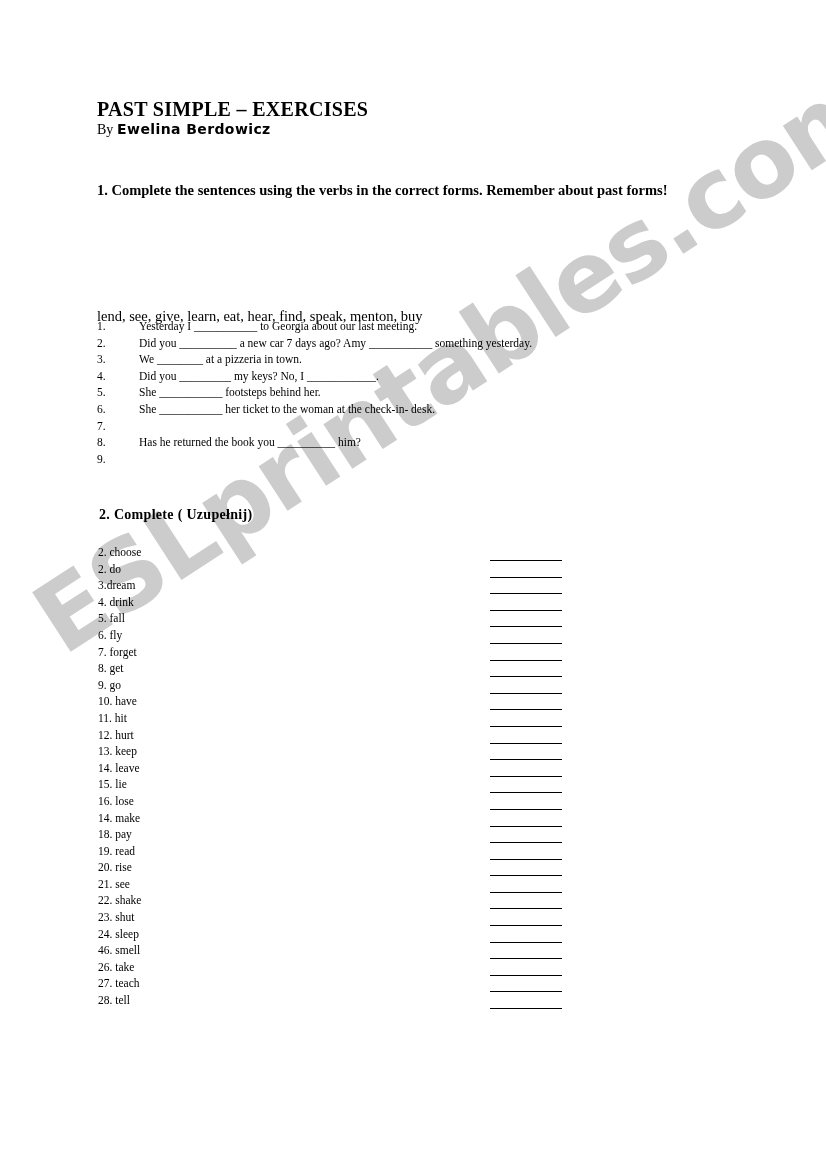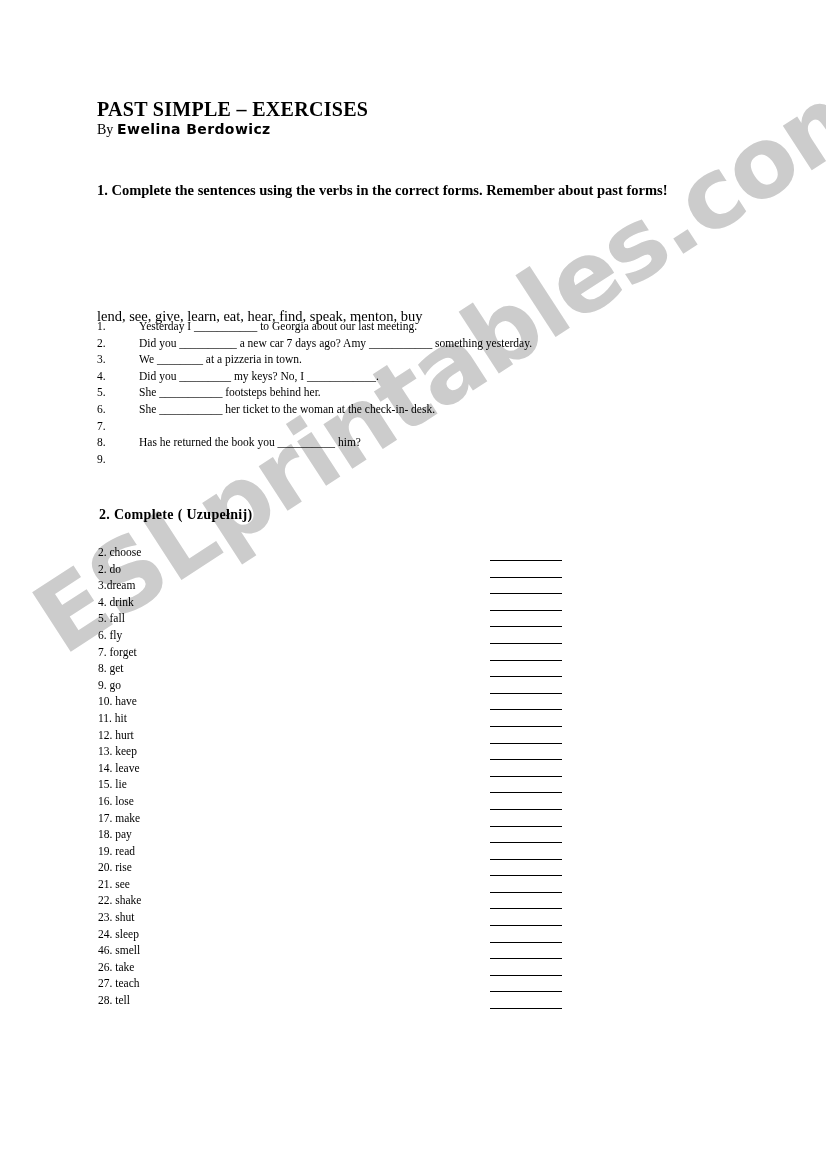--- a/index.html
+++ b/index.html
@@ -231,21 +231,21 @@
         <div class="verb-row">7. forget</div>
         <div class="verb-row">8. get</div>
         <div class="verb-row">9. go</div>
         <div class="verb-row">10. have</div>
         <div class="verb-row">11. hit</div>
         <div class="verb-row">12. hurt</div>
         <div class="verb-row">13. keep</div>
         <div class="verb-row">14. leave</div>
         <div class="verb-row">15. lie</div>
         <div class="verb-row">16. lose</div>
-        <div class="verb-row">17. make</div>
+        <div class="verb-row">14. make</div>
         <div class="verb-row">18. pay</div>
         <div class="verb-row">19. read</div>
         <div class="verb-row">20. rise</div>
         <div class="verb-row">21. see</div>
         <div class="verb-row">22. shake</div>
         <div class="verb-row">23. shut</div>
         <div class="verb-row">24. sleep</div>
         <div class="verb-row">46. smell</div>
         <div class="verb-row">26. take</div>
         <div class="verb-row">27. teach</div>

